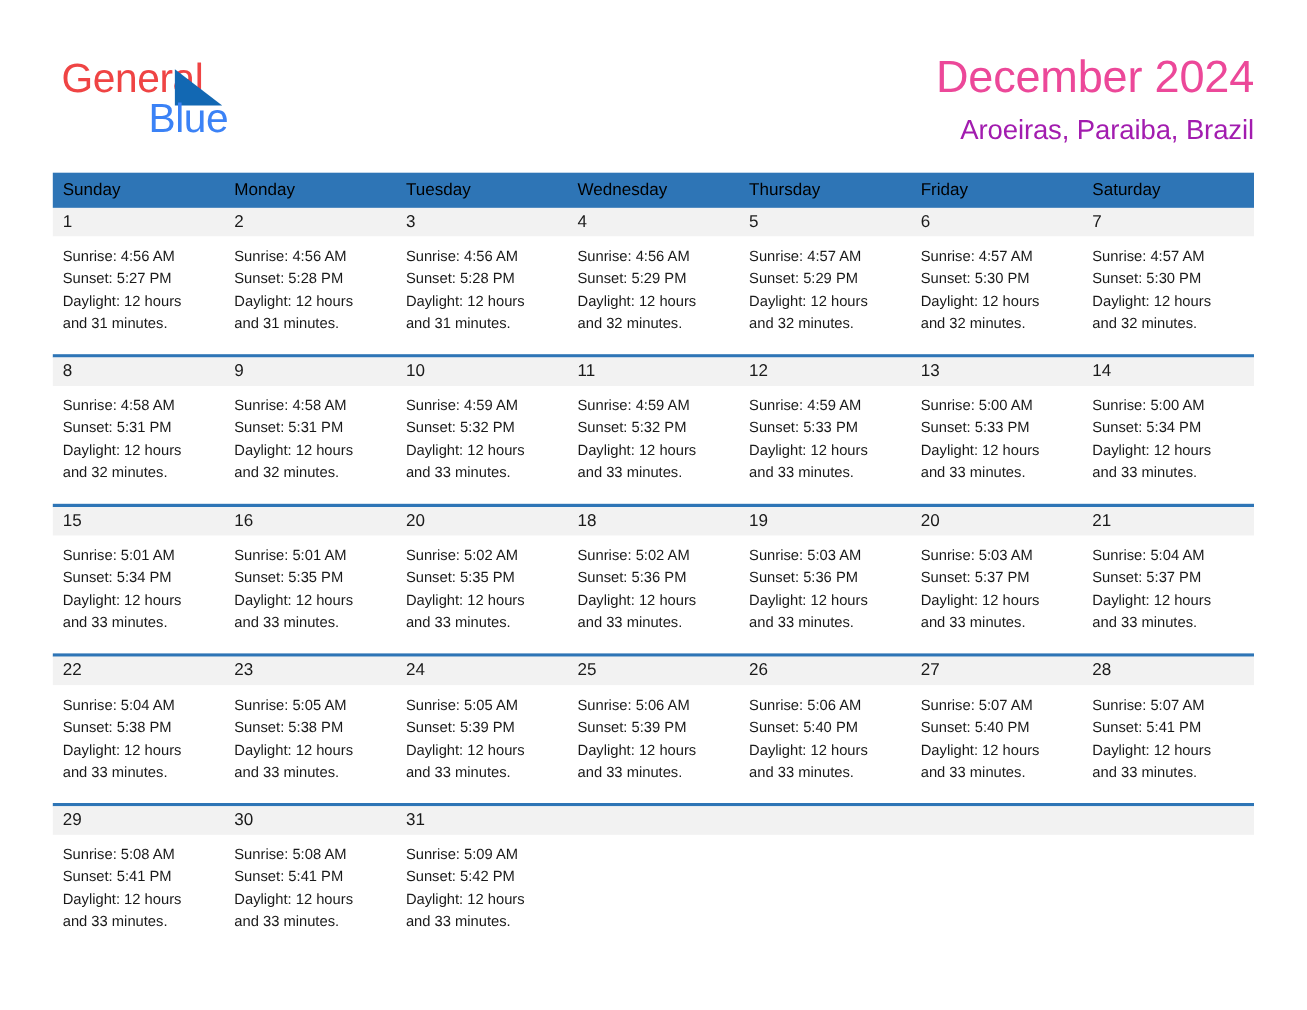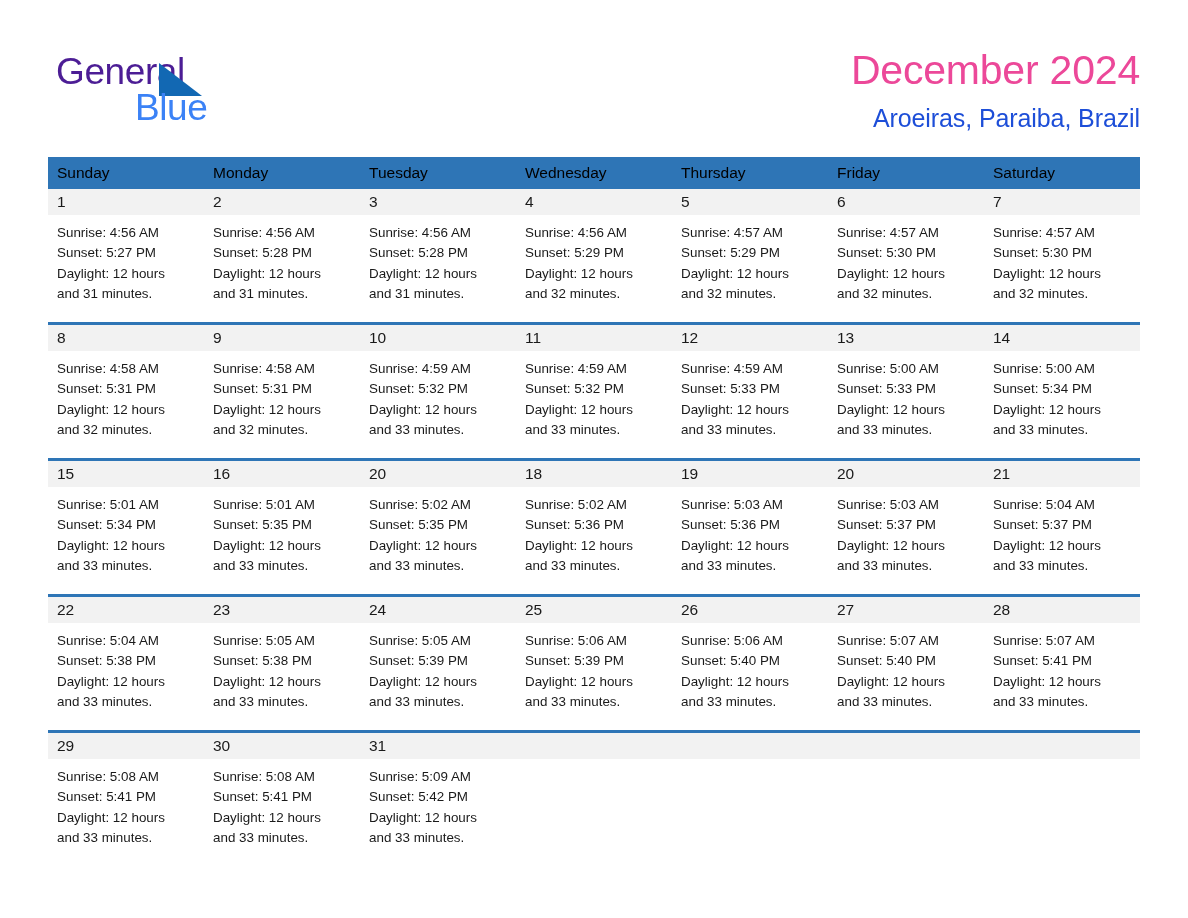--- a/index.html
+++ b/index.html
@@ -31,21 +31,21 @@
     top: 5px;
     width: 260px;
     height: 80px;
   }
   .logo-general {
     position: absolute;
     left: 0px;
     top: 0px;
     font-size: 37px;
     letter-spacing: -0.4px;
-    color: #4c1d95;
+    color: #ef4444;
     font-family: "Liberation Sans", sans-serif;
     line-height: 44px;
   }
   .logo-tri {
     position: absolute;
     left: 103px;
     top: 13px;
     width: 0;
     height: 0;
     border-left: 43px solid #1268b3;
@@ -68,21 +68,21 @@
   }
   .cal-title {
     font-size: 41px;
     color: #ec4899;
     line-height: 50px;
     font-weight: normal;
     letter-spacing: -0.2px;
   }
   .cal-subtitle {
     font-size: 25px;
-    color: #1d4ed8;
+    color: #a21caf;
     line-height: 34px;
     margin-top: 6px;
     letter-spacing: -0.1px;
   }
 
   
   .calendar {
     position: absolute;
     left: 48px;
     top: 157px;

